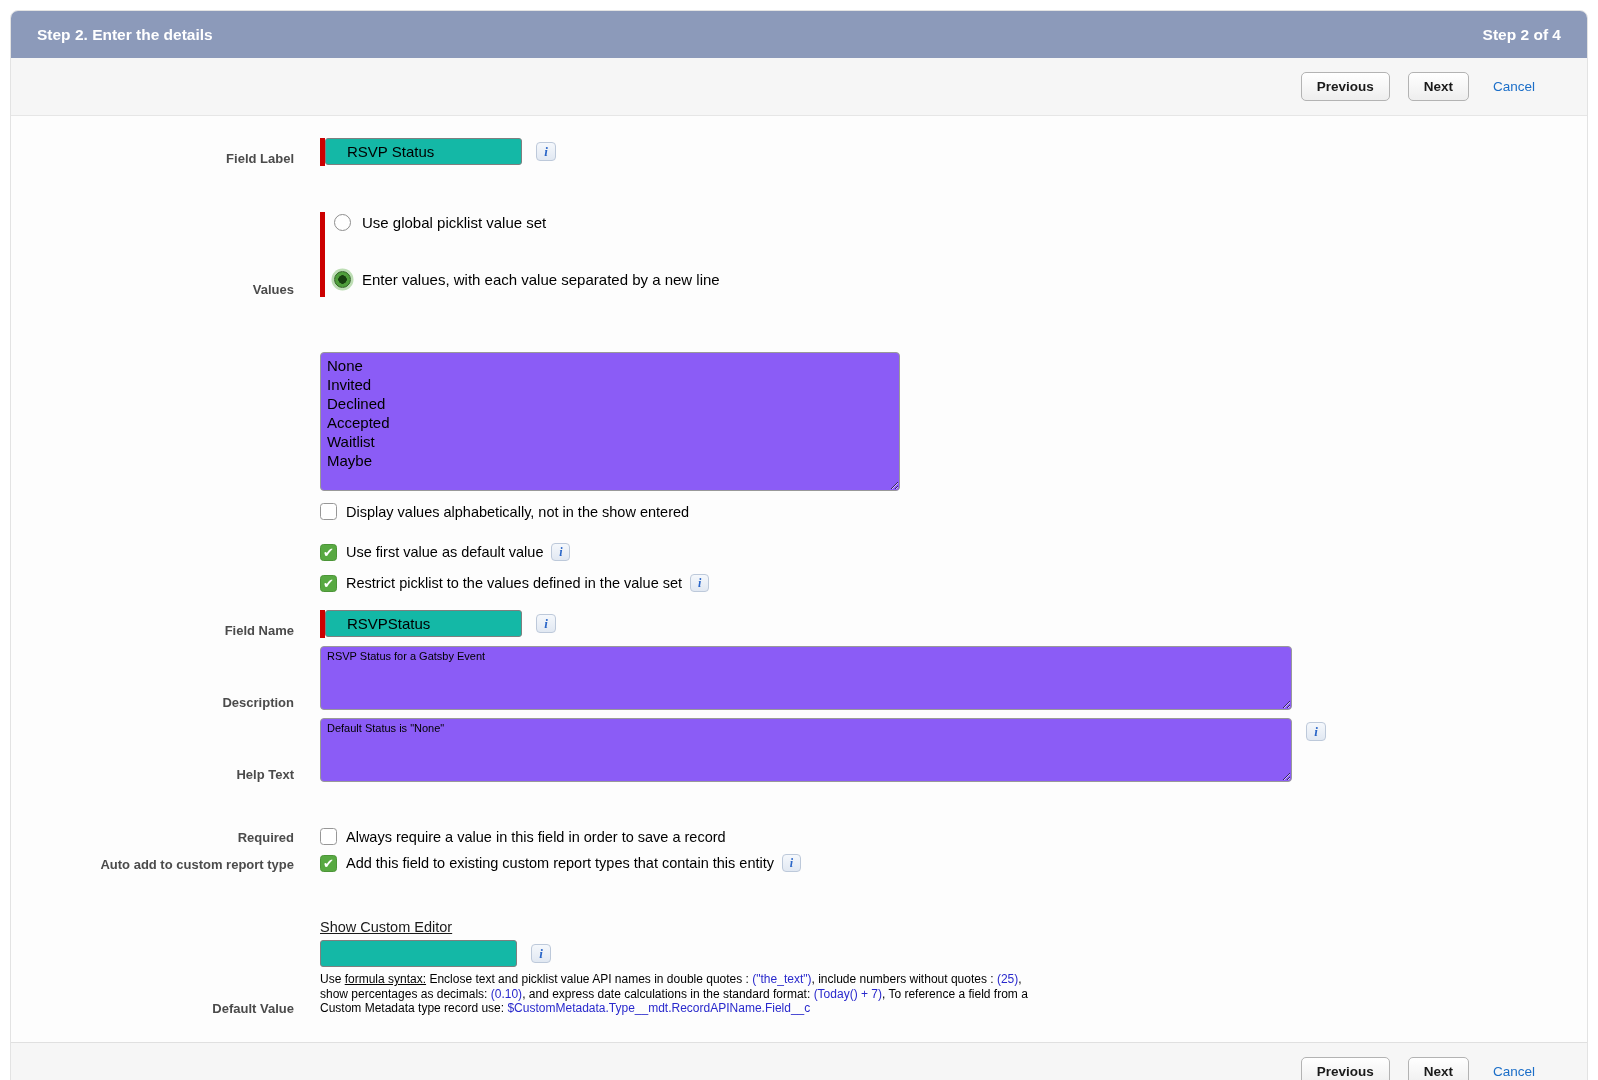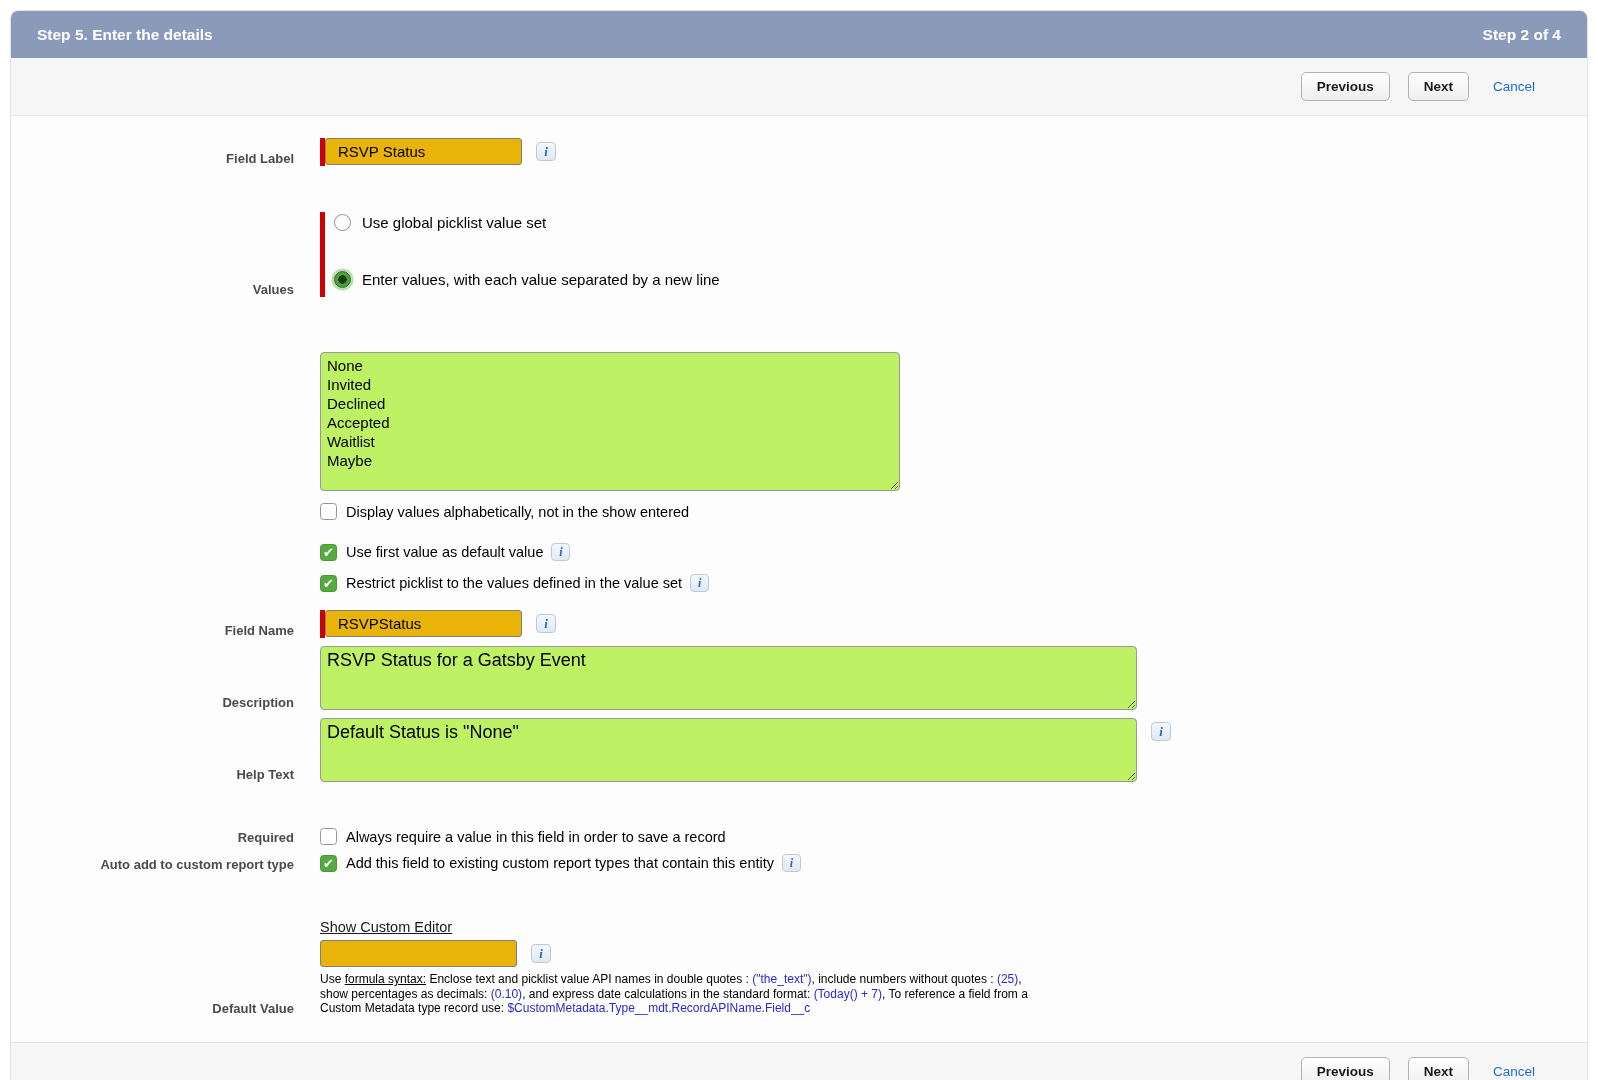--- a/index.html
+++ b/index.html
@@ -71,22 +71,22 @@
   .req-input { height: 28px; }
   .req-values { height: 85px; }
 
   input[type="text"] {
     height: 27px;
     width: 197px;
     border: 1px solid #7f7f7f;
     border-radius: 3px;
     font-size: 15px;
     font-family: "Liberation Sans", sans-serif;
-    padding: 0 12px;
-    background: #eab308;
+    padding: 0 21px;
+    background: #14b8a6;
     color: #000;
   }
 
   .info-icon {
     display: inline-block;
     width: 20px;
     height: 19px;
     margin-left: 14px;
     margin-top: 4px;
     background: linear-gradient(#f5f8fc, #e1e8f2);
@@ -119,27 +119,27 @@
     background: radial-gradient(circle, #17400f 0 4px, #4f9e3b 4.5px);
     box-shadow: 0 0 0 2.5px rgba(110, 185, 90, 0.45);
   }
   .radio-label { margin-left: 11px; font-size: 15px; color: #000; }
 
   
   textarea {
     border: 1px solid #999999;
     border-radius: 4px;
     font-family: "Liberation Sans", sans-serif;
-    background: #bef264;
+    background: #8b5cf6;
     color: #000;
     resize: both;
     padding: 3px 6px;
   }
   .values-textarea { width: 580px; height: 139px; font-size: 15px; line-height: 19px; }
-  .desc-textarea   { width: 817px; height: 64px; font-size: 18px; }
+  .desc-textarea   { width: 972px; height: 64px; font-size: 11px; }
 
   
   .check-row { display: flex; align-items: center; }
   .checkbox {
     width: 17px; height: 17px;
     border: 1.5px solid #979797;
     border-radius: 3.5px;
     background: #ffffff;
     flex-shrink: 0;
     cursor: pointer;
@@ -197,21 +197,21 @@
   .mt-default  { margin-top: 46px; }
   .label-tight { padding-top: 1px; }
   .label-cb    { padding-top: 0; }
 </style>
 </head>
 <body>
 
 <div class="panel">
 
   <div class="hdr">
-    <span>Step 5. Enter the details</span>
+    <span>Step 2. Enter the details</span>
     <span>Step 2 of 4</span>
   </div>
 
   <div class="btn-row toolbar">
     <button class="btn">Previous</button>
     <button class="btn">Next</button>
     <a class="link">Cancel</a>
   </div>
 
   <div class="form">

